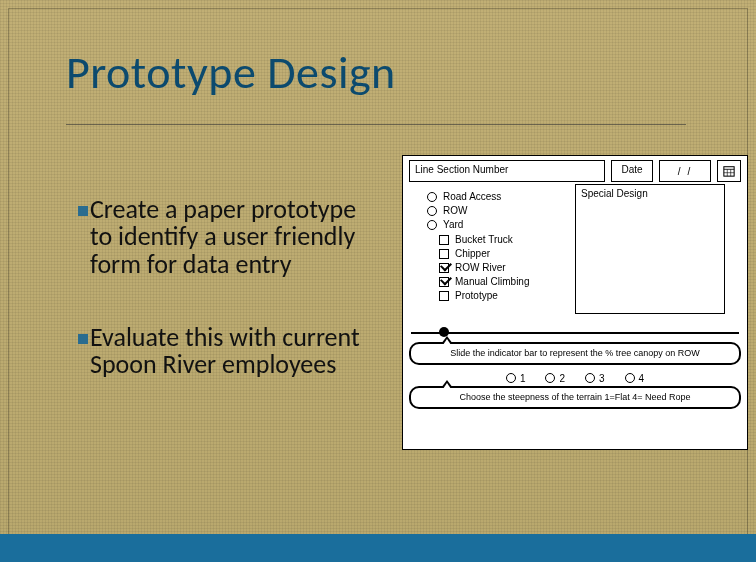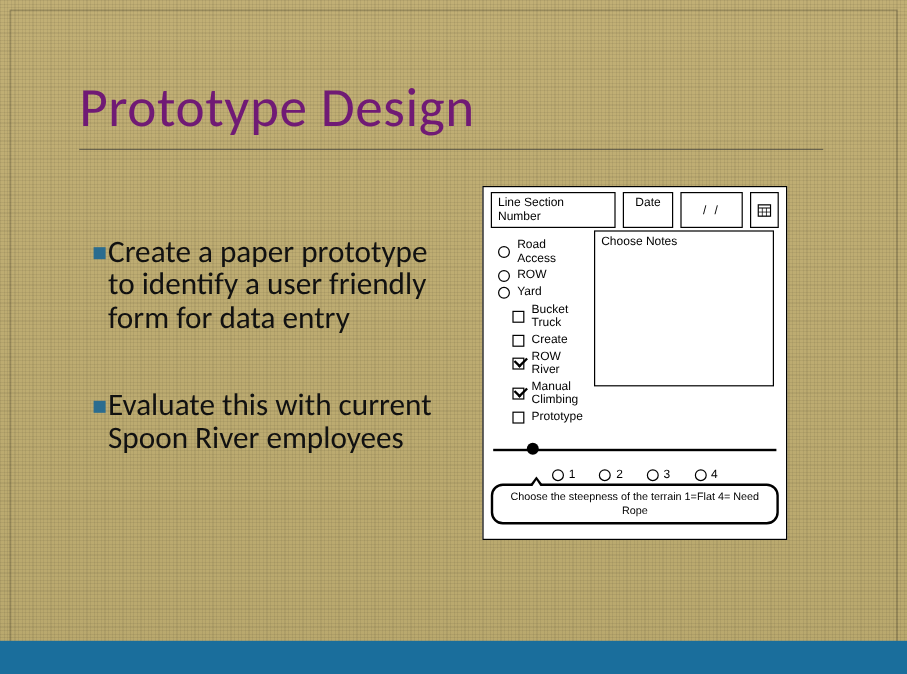--- a/index.html
+++ b/index.html
@@ -19,24 +19,24 @@
     position:absolute;
     top:8px; left:8px; right:8px; bottom:18px;
     border:1px solid rgba(0,0,0,0.25);
   }
   .bottom-bar {
     position:absolute; left:0; right:0; bottom:0; height:28px;
     background:#1a6e9c;
   }
   .title {
     position:absolute;
-    top:62px; left:66px;
+    top:44px; left:66px;
     font-size:46px;
     font-weight:400;
-    color:#701a75;
+    color:#0c4a6e;
     letter-spacing:0.5px;
   }
   .title-rule {
     position:absolute;
     top:124px; left:66px;
     width:620px; height:1px;
     background:#333;
     opacity:0.6;
   }
   .bullets {
@@ -56,40 +56,40 @@
   }
   .btxt {
     font-size:26px;
     line-height:1.05;
     color:#111;
     margin-left:2px;
   }
   .paper {
     position:absolute;
     top:155px; left:402px;
-    width:254px; height:295px;
+    width:346px; height:295px;
     background:#fff;
     border:1px solid #000;
     font-family: Arial, sans-serif;
     font-size:10px;
     color:#000;
   }
   .paper .hdr {
     display:flex;
     gap:6px;
     padding:4px 6px 2px 6px;
   }
   .boxlbl { border:1.5px solid #000; padding:3px 5px; }
   .lsn { flex:1; }
   .date { width:42px;text-align:center; }
   .dslash { width:52px; text-align:center; letter-spacing:2px; display:flex; align-items:center; justify-content:center; }
   .calicon { width:24px; display:flex; align-items:center; justify-content:center; }
   .calicon svg { display:block; }
   .row2 {
-    display:flex; gap:6px; padding:0 10px;
+    display:flex; gap:6px; padding:0 22px;
   }
   .leftcol { flex:1; padding-top:4px; }
   .rightcol { width:150px; }
   .notes { border:1.5px solid #000; height:130px; padding:3px 5px; }
   .opt { display:flex; align-items:center; gap:6px; margin:3px 0 3px 2px; }
   .radio { width:10px; height:10px; border:1.5px solid #000; border-radius:50%; flex:0 0 10px; }
   .chk { width:10px; height:10px; border:1.5px solid #000; flex:0 0 10px; position:relative; }
   .chk.on::after {
     content:""; position:absolute; left:1px; top:-2px;
     width:8px; height:5px;
@@ -178,47 +178,48 @@
         <div class="radio"></div>
         <span>Yard</span>
       </div>
       <div class="chkgrp">
         <div class="opt">
           <div class="chk"></div>
           <span>Bucket Truck</span>
         </div>
         <div class="opt">
           <div class="chk"></div>
-          <span>Create</span>
+          <span>Chipper</span>
         </div>
         <div class="opt">
           <div class="chk on"></div>
           <span>ROW River</span>
         </div>
         <div class="opt">
           <div class="chk on"></div>
           <span>Manual Climbing</span>
         </div>
         <div class="opt">
           <div class="chk"></div>
           <span>Prototype</span>
         </div>
       </div>
     </div>
     <div class="rightcol">
       <div class="notes">
-        <span>Choose Notes</span>
+        <span>Special Design</span>
       </div>
     </div>
   </div>
 
   <div class="slider">
     <div class="sline"></div>
     <div class="sknob"></div>
   </div>
+  <div class="bubble">Slide the indicator bar to represent the % tree canopy on ROW</div>
 
   <div class="scales">
     <div class="scale">
       <div class="radio"></div>
       <span>1</span>
     </div>
     <div class="scale">
       <div class="radio"></div>
       <span>2</span>
     </div>

